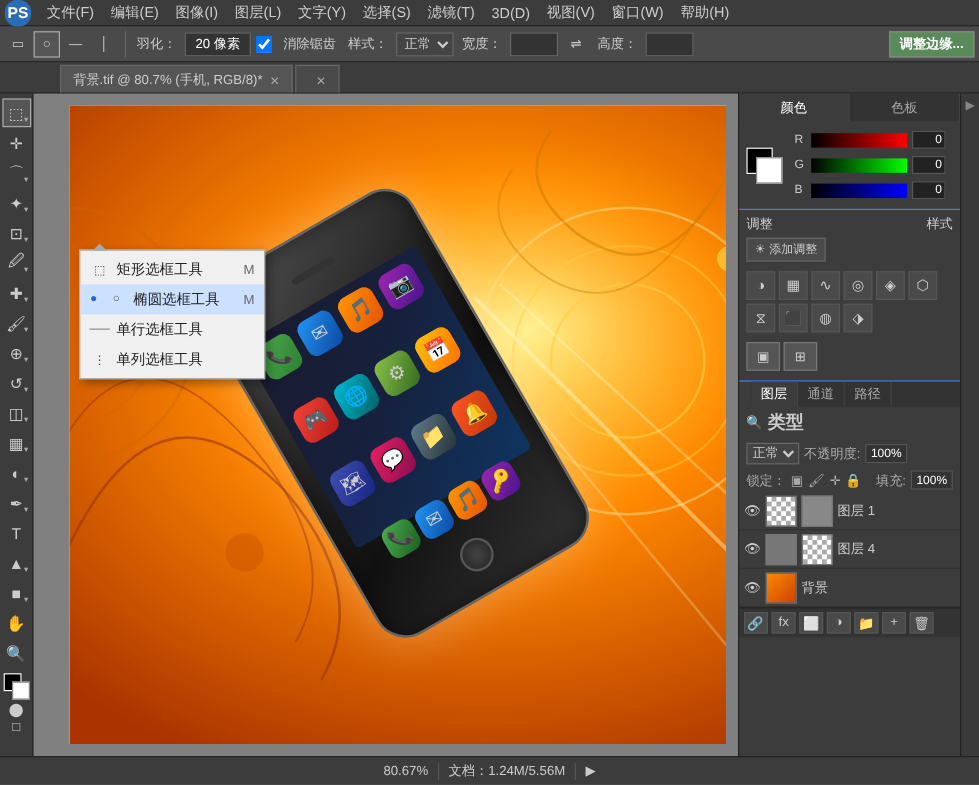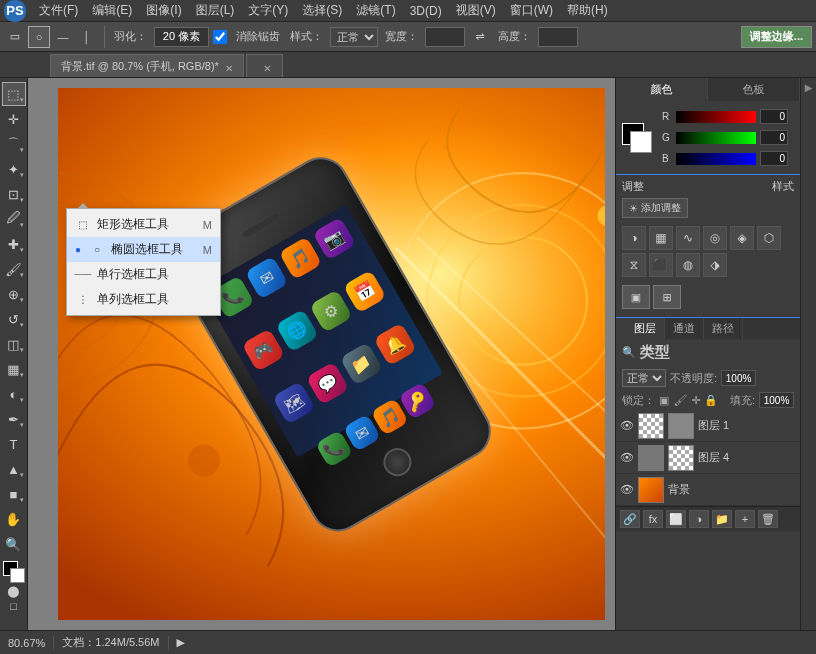--- a/index.html
+++ b/index.html
@@ -91,21 +91,21 @@
     .layer-thumb.checker { background: repeating-conic-gradient(#aaa 0% 25%, #fff 0% 50%) 0 0/8px 8px; }
     .layer-name { font-size: 11px; color: #ccc; flex: 1; overflow: hidden; text-overflow: ellipsis; white-space: nowrap; }
     .layers-bottom { display: flex; align-items: center; padding: 3px 4px; gap: 3px; border-top: 1px solid #222; background: #333; }
     .layer-action-btn { width: 20px; height: 18px; background: #4a4a4a; border: 1px solid #555; color: #ccc; font-size: 11px; display: flex; align-items: center; justify-content: center; cursor: pointer; }
 
     
     #right-collapse { width: 16px; background: #3a3a3a; border-left: 1px solid #222; display: flex; flex-direction: column; align-items: center; padding-top: 4px; }
     .collapse-arrow { font-size: 10px; color: #888; cursor: pointer; }
 
     
-    #statusbar { display: flex; align-items: center; background: #3c3c3c; height: 24px; padding: 0 8px; border-top: 1px solid #222; gap: 8px; }
+    #statusbar { display: flex; align-items: center; background: #3c3c3c; height: 24px; padding: 0 8px; border-top: 1px solid #222; gap: 8px; justify-content: center; }
     .status-item { font-size: 11px; color: #ccc; }
     .status-divider { width: 1px; height: 14px; background: #555; }
   </style>
 </head>
 <body>
 
 <div id="menubar">
   <div class="app-icon">
     <span>PS</span>
   </div>

